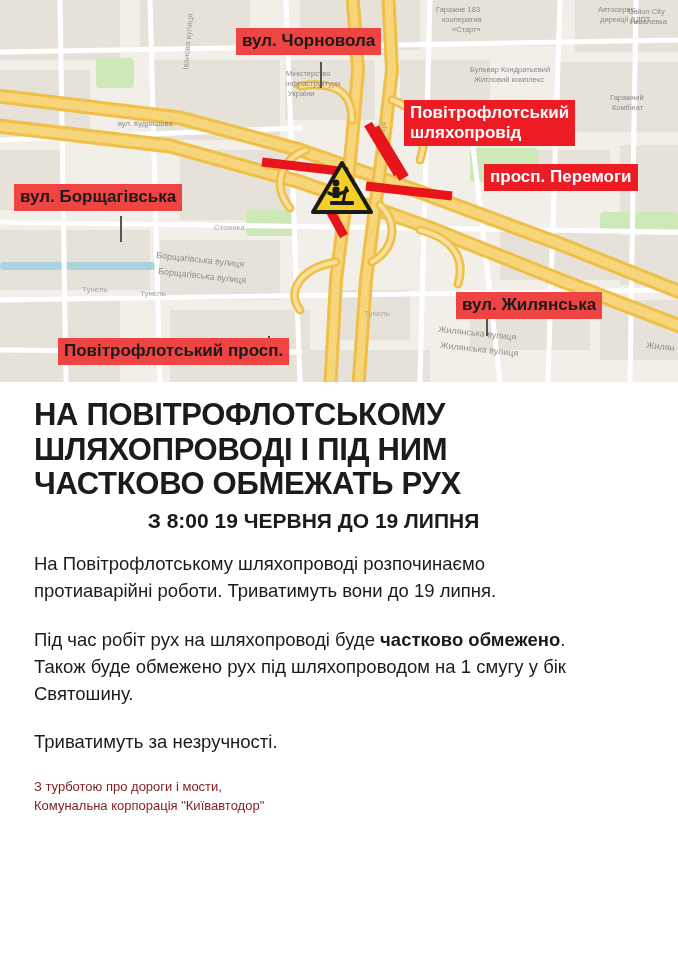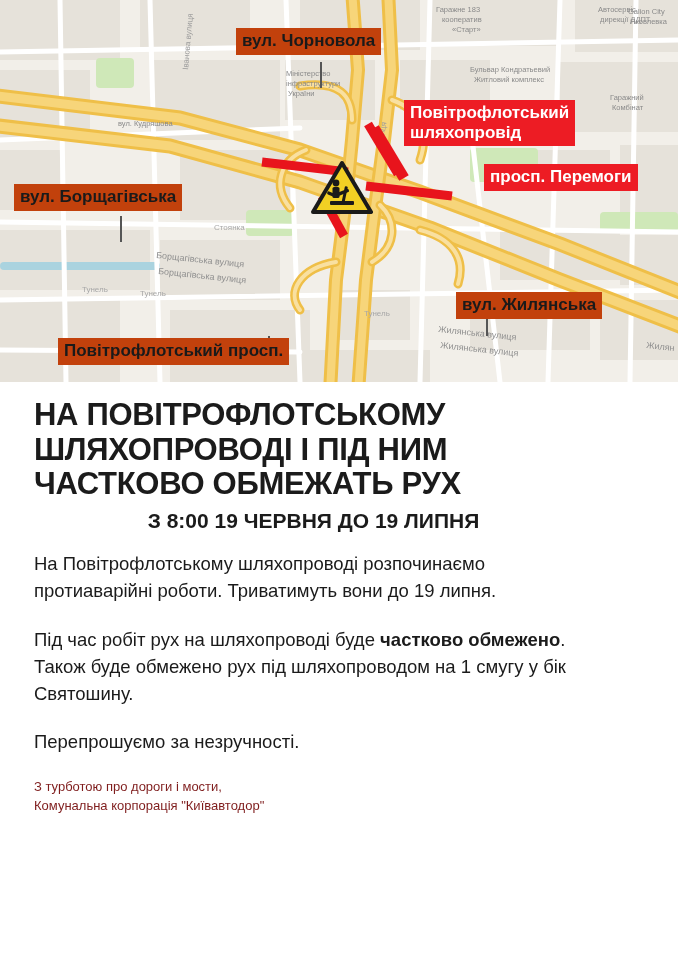--- a/index.html
+++ b/index.html
@@ -34,21 +34,21 @@
     position: absolute;
     font-family: "Liberation Sans", sans-serif;
     font-weight: bold;
     font-size: 17px;
     line-height: 1.15;
     padding: 3px 6px 4px 6px;
     white-space: pre-line;
     box-sizing: border-box;
   }
   .lbl.yellow {
-    background: #c2410c;
+    background: #ef4444;
     color: #1a1a1a;
   }
   .lbl.red {
     background: #ed1c24;
     color: #ffffff;
   }
 
   .l-chornovola { left: 236px; top: 28px; }
   .l-povitro-top { left: 404px; top: 100px; }
   .l-peremogy { left: 484px; top: 164px; }
@@ -290,17 +290,17 @@
 <div class="content">
   <h1 class="headline">НА ПОВІТРОФЛОТСЬКОМУ
 ШЛЯХОПРОВОДІ І ПІД НИМ
 ЧАСТКОВО ОБМЕЖАТЬ РУХ</h1>
   <div class="subhead">З 8:00 19 ЧЕРВНЯ ДО 19 ЛИПНЯ</div>
 
   <p class="para">На Повітрофлотському шляхопроводі розпочинаємо протиаварійні роботи. Триватимуть вони до 19 липня.</p>
 
   <p class="para"><span>Під час робіт рух на шляхопроводі буде </span><b>частково обмежено</b><span>. Також буде обмежено рух під шляхопроводом на 1 смугу у бік Святошину.</span></p>
 
-  <p class="para">Перепрошуємо за незручності.</p>
+  <p class="para">Триватимуть за незручності.</p>
 
   <p class="sig">З турботою про дороги і мости,
 Комунальна корпорація "Київавтодор"</p>
 </div>
 
 </body></html>

